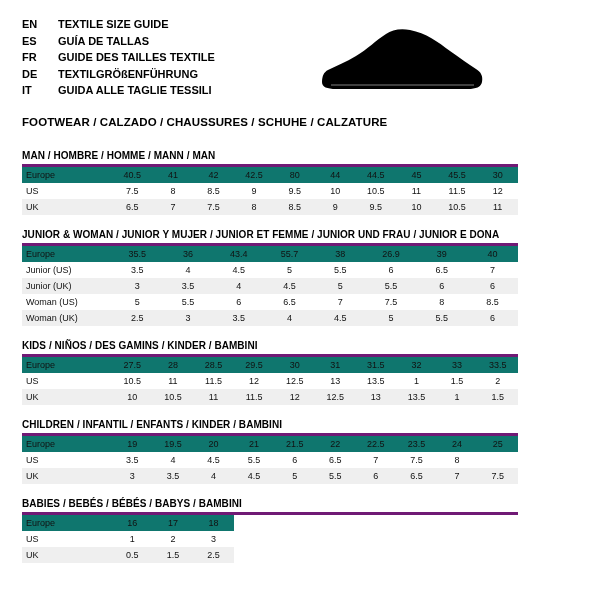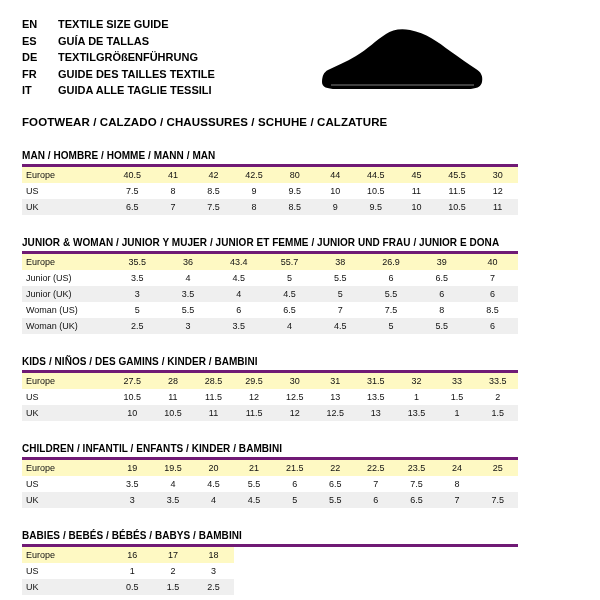--- a/index.html
+++ b/index.html
@@ -49,21 +49,21 @@
 
   .footwear-title {
     margin-top: 14px;
     font-size: 11.5px;
     font-weight: bold;
     letter-spacing: 0.1px;
   }
 
   
   .section {
-    margin-top: 22px;
+    margin-top: 14px;
   }
   .section-title {
     font-size: 10px;
     font-weight: bold;
     padding-bottom: 3px;
     border-bottom: 3px solid #701a75;
     letter-spacing: 0.05px;
   }
   table.size {
     border-collapse: collapse;
@@ -77,21 +77,21 @@
     padding: 0;
     text-align: center;
     color: #111;
   }
   table.size td.rowlabel {
     text-align: left;
     padding-left: 4px;
     width: 86px;
   }
   tr.shade td {
-    background: #fef9c3;
+    background: #0f766e;
   }
   tr.plain td {
     background: #ffffff;
   }
   tr.alt td {
     background: #efefef;
   }
 
   
   #man-section { margin-top: 22px; }
@@ -106,26 +106,26 @@
       <tbody>
         <tr>
           <td class="lang-code">EN</td>
           <td>TEXTILE SIZE GUIDE</td>
         </tr>
         <tr>
           <td class="lang-code">ES</td>
           <td>GUÍA DE TALLAS</td>
         </tr>
         <tr>
+          <td class="lang-code">FR</td>
+          <td>GUIDE DES TAILLES TEXTILE</td>
+        </tr>
+        <tr>
           <td class="lang-code">DE</td>
           <td>TEXTILGRÖßENFÜHRUNG</td>
-        </tr>
-        <tr>
-          <td class="lang-code">FR</td>
-          <td>GUIDE DES TAILLES TEXTILE</td>
         </tr>
         <tr>
           <td class="lang-code">IT</td>
           <td>GUIDA ALLE TAGLIE TESSILI</td>
         </tr>
       </tbody>
     </table>
 
     <div class="shoe-wrap">
       <svg width="170" height="70" viewBox="0 0 170 70" xmlns="http://www.w3.org/2000/svg">

